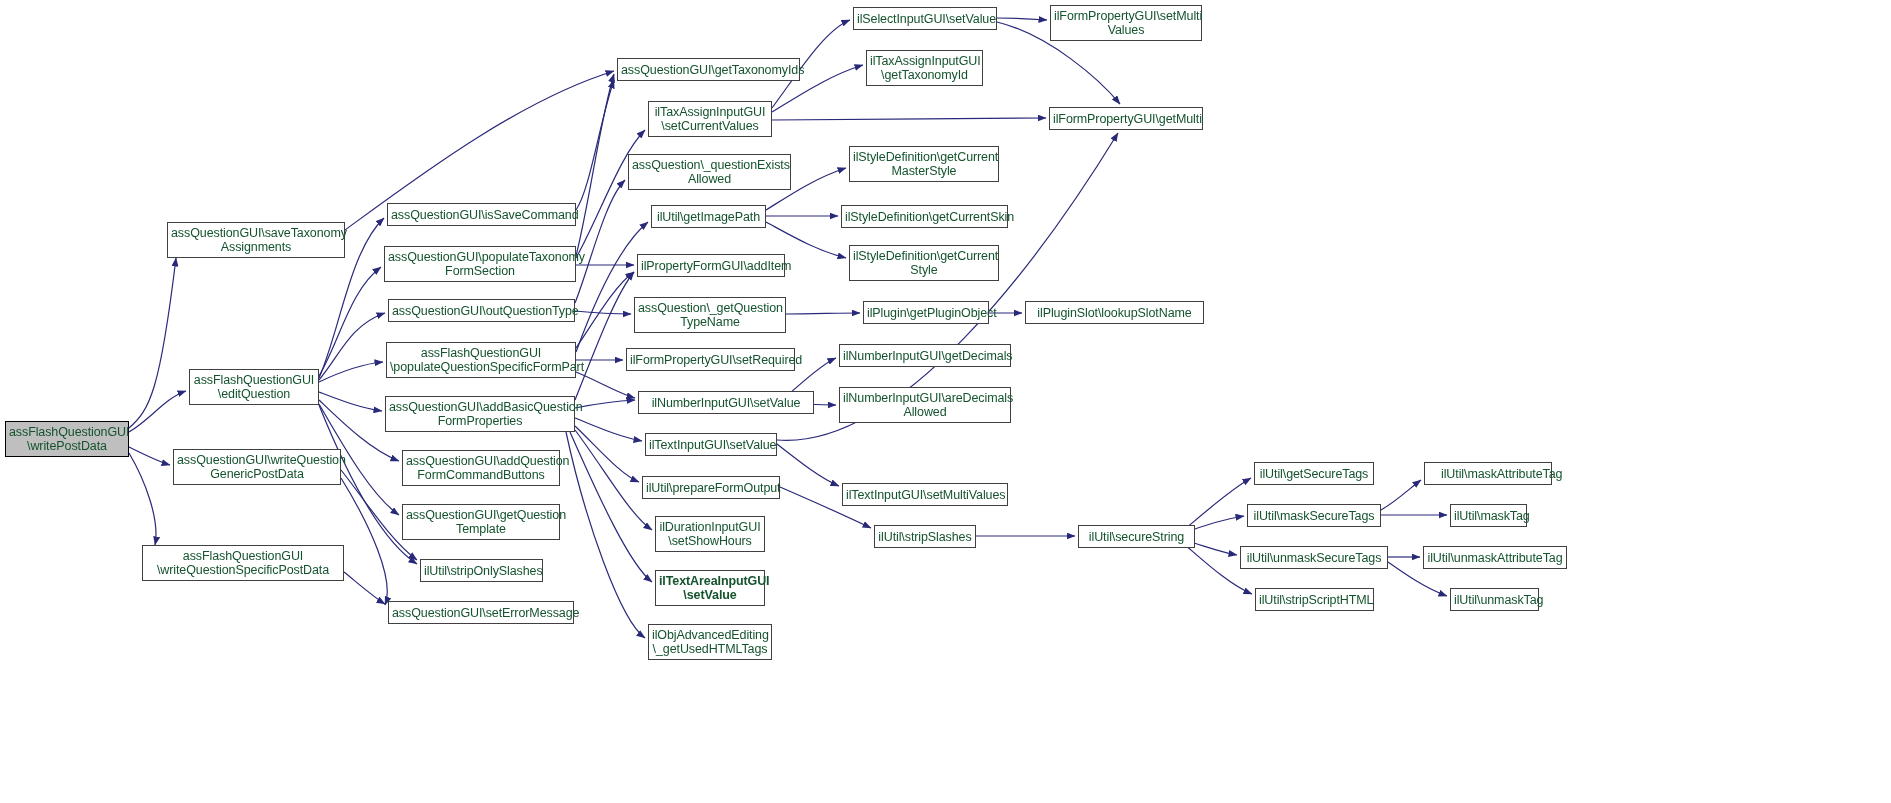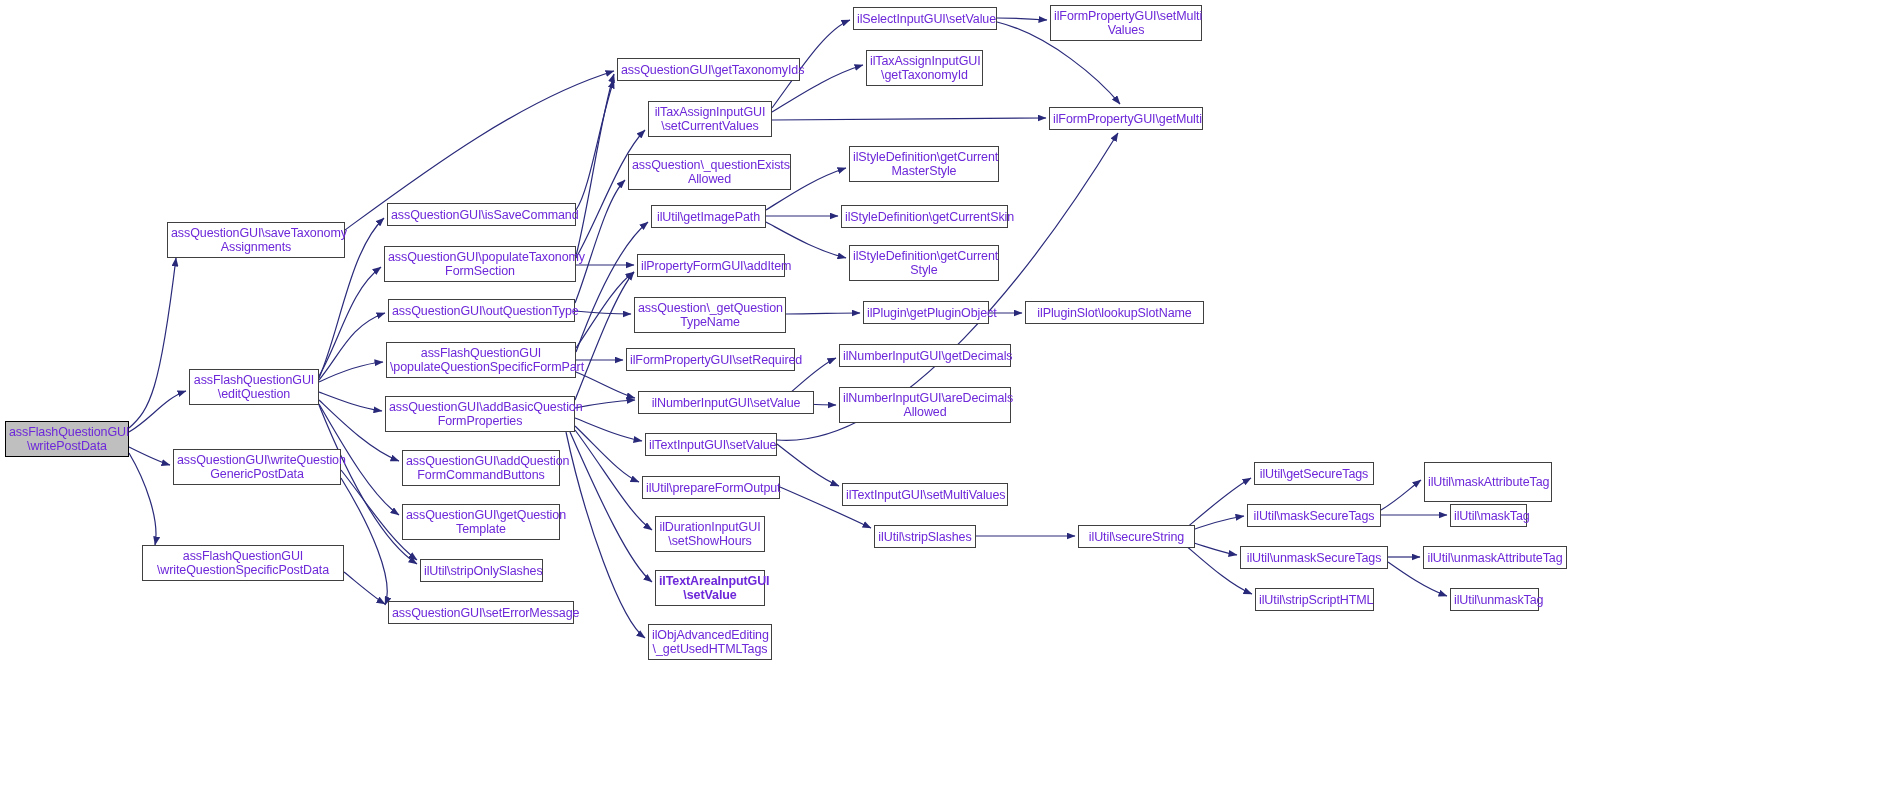--- a/index.html
+++ b/index.html
@@ -21,21 +21,21 @@
     top: 0;
     width: 1891px;
     height: 803px;
     pointer-events: none;
   }
   .node {
     position: absolute;
     box-sizing: border-box;
     border: 1px solid #404040;
     background: #ffffff;
-    color: #6d28d9;
+    color: #14532d;
     font-size: 12.5px;
     line-height: 14px;
     display: flex;
     align-items: center;
     justify-content: center;
     text-align: center;
     white-space: pre-line;
     letter-spacing: -0.1px;
     z-index: 2;
   }
@@ -181,18 +181,18 @@
       <div class="node" style="left: 874px; top: 525px; width: 102px; height: 23px;"><span class="node-label">ilUtil\stripSlashes</span></div>
       <div class="node" style="left: 1050px; top: 5px; width: 152px; height: 36px;"><span class="node-label">ilFormPropertyGUI\setMulti
 Values</span></div>
       <div class="node" style="left: 1049px; top: 107px; width: 154px; height: 23px;"><span class="node-label">ilFormPropertyGUI\getMulti</span></div>
       <div class="node" style="left: 1025px; top: 301px; width: 179px; height: 23px;"><span class="node-label">ilPluginSlot\lookupSlotName</span></div>
       <div class="node" style="left: 1078px; top: 525px; width: 117px; height: 23px;"><span class="node-label">ilUtil\secureString</span></div>
       <div class="node" style="left: 1254px; top: 462px; width: 120px; height: 23px;"><span class="node-label">ilUtil\getSecureTags</span></div>
       <div class="node" style="left: 1247px; top: 504px; width: 134px; height: 23px;"><span class="node-label">ilUtil\maskSecureTags</span></div>
       <div class="node" style="left: 1240px; top: 546px; width: 148px; height: 23px;"><span class="node-label">ilUtil\unmaskSecureTags</span></div>
       <div class="node" style="left: 1255px; top: 588px; width: 119px; height: 23px;"><span class="node-label">ilUtil\stripScriptHTML</span></div>
-      <div class="node" style="left: 1424px; top: 462px; width: 128px; height: 40px;"><span class="node-label">ilUtil\maskAttributeTag</span></div>
+      <div class="node" style="left: 1424px; top: 462px; width: 128px; height: 23px; padding-left: 13px;"><span class="node-label">ilUtil\maskAttributeTag</span></div>
       <div class="node" style="left: 1450px; top: 504px; width: 77px; height: 23px;"><span class="node-label">ilUtil\maskTag</span></div>
       <div class="node" style="left: 1423px; top: 546px; width: 144px; height: 23px;"><span class="node-label">ilUtil\unmaskAttributeTag</span></div>
       <div class="node" style="left: 1450px; top: 588px; width: 89px; height: 23px;"><span class="node-label">ilUtil\unmaskTag</span></div>
     </div>
 </div>
 
 </body></html>

